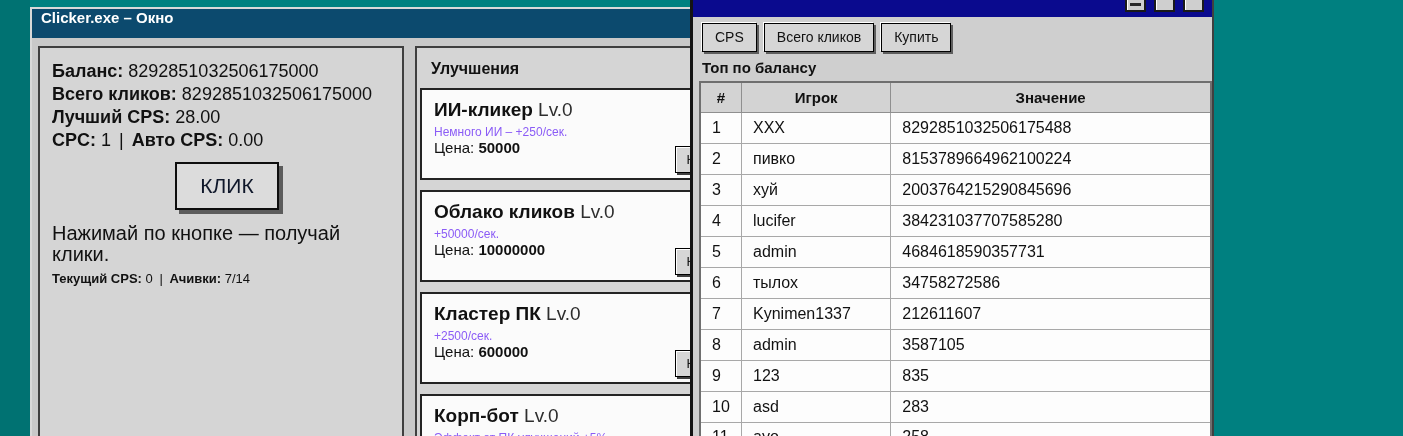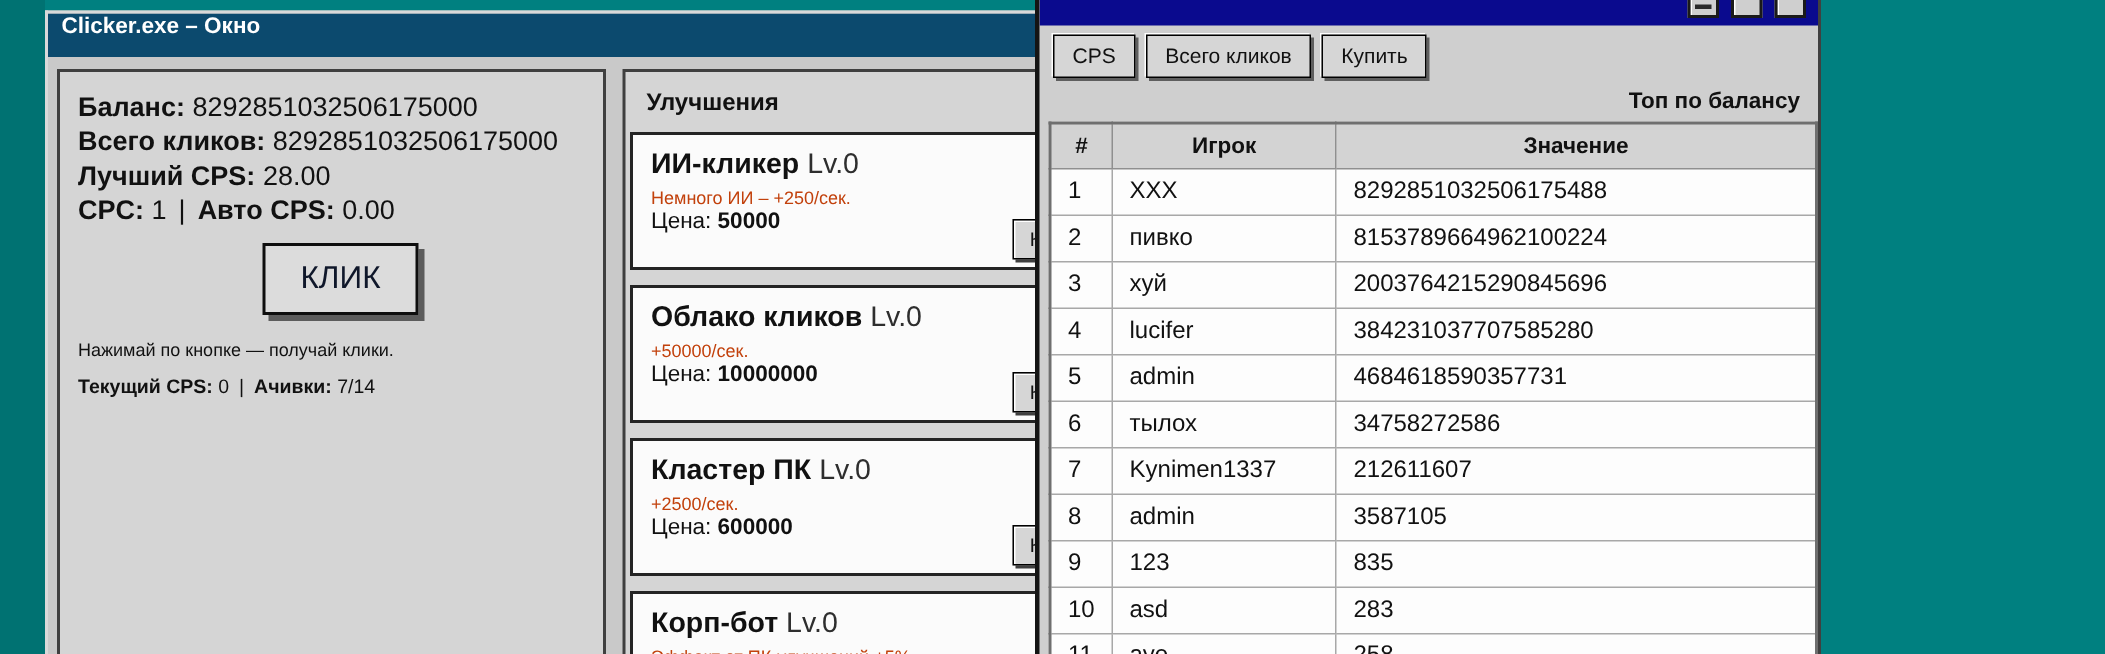--- a/index.html
+++ b/index.html
@@ -38,34 +38,34 @@
   .stat-line { font-size: 18px; line-height: 23px; white-space: nowrap; }
   .stat-line b { font-weight: bold; }
   .sep { margin: 0 3px; }
 
   .click-btn {
     display: block; margin: 10px 0 13px 123px; width: 104px; height: 48px;
     background: #dcdcdc; border: 2px solid #0e0e0e;
     box-shadow: 4px 4px 0 #5c5c5c;
     font-family: inherit; font-size: 21px; color: #0f172a; cursor: pointer;
   }
-  .instr { font-size: 12px; line-height: 21px; }
+  .instr { font-size: 20px; line-height: 21px; }
   .status-line { font-size: 13px; margin-top: 6px; white-space: nowrap; }
   .status-line b { font-weight: bold; }
 
   .upg-header { font-size: 16px; font-weight: bold; margin: 12px 0 10px 14px; }
   .upg-card {
     position: relative; width: 300px; height: 92px;
     margin: 0 0 10px 3px; padding: 9px 12px;
     background: #fbfbfb; border: 2px solid #242424;
   }
   .upg-title { font-size: 19px; white-space: nowrap; }
   .upg-title .nm { font-weight: bold; }
   .upg-title .lv { font-weight: normal; color: #2e2e2e; }
-  .upg-desc { font-size: 12px; color: #c2410c; margin-top: 4px; white-space: nowrap; }
+  .upg-desc { font-size: 12px; color: #8b5cf6; margin-top: 4px; white-space: nowrap; }
   .upg-price { font-size: 15px; }
   .upg-price b { font-weight: bold; }
   .buy-btn {
     position: absolute; left: 253px; top: 56px; width: 64px; height: 27px;
     background: #d6d6d6; border: 1px solid #000;
     box-shadow: 2px 2px 0 #3f3f3f, inset 1px 1px 0 #fff;
     font-family: inherit; font-size: 13px; color: #111; cursor: pointer;
   }
 
   
@@ -83,21 +83,21 @@
   }
   .win-ctrl .glyph { position: absolute; left: 3px; right: 3px; top: 8px; height: 3px; background: #2a2a2a; }
 
   .tabs { display: flex; gap: 7px; margin: 6px 0 0 9px; }
   .tab-btn {
     background: #d6d6d6; border: 1px solid #000; padding: 5px 12px 6px;
     box-shadow: -1px -1px 0 #fff, 2px 2px 0 #5e5e5e;
     font-family: inherit; font-size: 14px; color: #111; cursor: pointer;
     white-space: nowrap;
   }
-  .section-title { font-weight: bold; font-size: 15px; margin: 7px 12px 0 9px; text-align: right; }
+  .section-title { font-weight: bold; font-size: 15px; margin: 7px 0 0 9px; }
 
   .lb-table {
     border-collapse: collapse; margin: 5px 0 0 6px;
     background: #fdfdfd; border: 2px solid #6f6f6f; table-layout: fixed;
   }
   .lb-table th {
     height: 30px; background: #d3d3d3; border: 1px solid #8f8f8f;
     font-size: 15px; font-weight: bold; text-align: center; color: #111;
   }
   .lb-table td {

